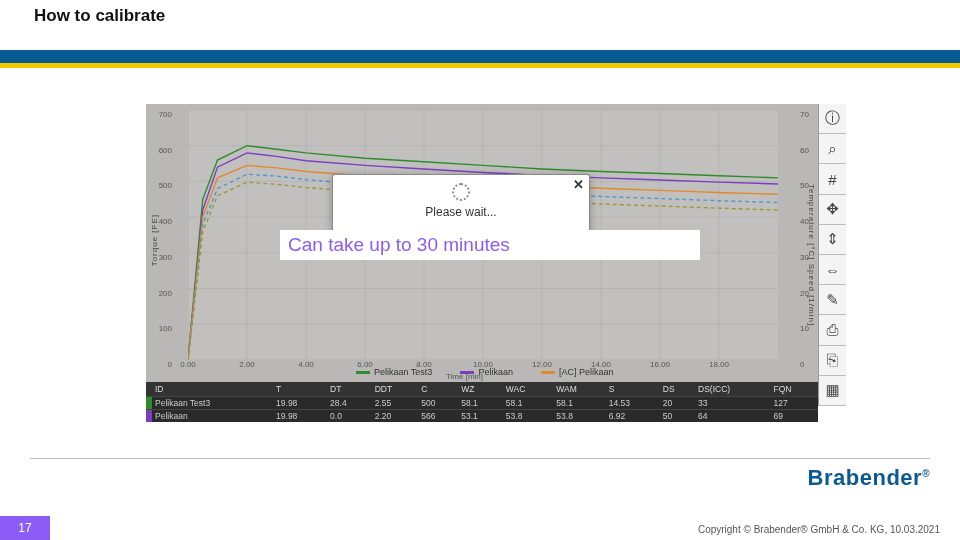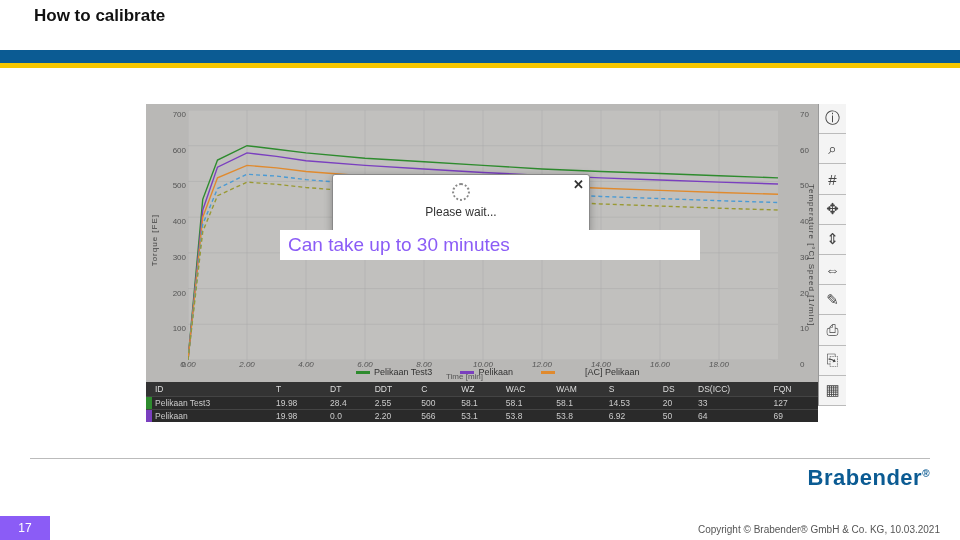--- a/index.html
+++ b/index.html
@@ -29,25 +29,25 @@
   .modal .txt { font-size: 12px; color: #333; }
   .footer-line { position: absolute; left: 30px; right: 30px; top: 458px; height: 1px; background: #bbb; }
   .slogan { position: absolute; left: 30px; top: 472px; font-size: 12px; font-weight: bold; color: #333; }
   .logo { position: absolute; right: 30px; top: 465px; font-size: 22px; font-weight: bold; color: #0b5b93; letter-spacing: 0.5px; }
   .logo sup { font-size: 10px; }
   .pagebox { position: absolute; left: 0; bottom: 0; width: 50px; height: 24px; background: #8b5cf6; color: #fff; display: flex; align-items: center; justify-content: center; font-size: 12px; }
   .copyright { position: absolute; right: 20px; bottom: 5px; font-size: 10px; color: #555; }
   .ylabel-l { position: absolute; left: 4px; top: 110px; font-size: 8px; color: #444; writing-mode: vertical-rl; transform: rotate(180deg); letter-spacing: 1px; }
   .ylabel-r { position: absolute; right: 30px; top: 80px; font-size: 8px; color: #444; writing-mode: vertical-rl; letter-spacing: 1px; }
   .yticks-l { position: absolute; left: 24px; top: 4px; height: 250px; width: 18px; font-size: 8px; color: #555; }
-  .yticks-l div { position: absolute; right: 2px; transform: translateY(-50%); }
+  .yticks-l div { position: absolute; right: 16px; transform: translateY(-50%); }
   .yticks-r { position: absolute; right: 30px; top: 4px; height: 250px; width: 18px; font-size: 8px; color: #555; }
   .yticks-r div { position: absolute; left: 2px; transform: translateY(-50%); }
   .xticks { position: absolute; top: 256px; left: 42px; width: 590px; font-size: 8px; color: #555; }
-  .xticks div { position: absolute; transform: translateX(-50%); font-style: italic; }
+  .xticks div { position: absolute; transform: translateX(-50%); }
   .xlabel { position: absolute; top: 268px; left: 300px; font-size: 8px; color: #555; }
 </style>
 </head>
 <body>
 <div class="slide">
   <div class="header">
     <div class="title">How to calibrate</div>
   </div>
   <div class="bluebar"></div>
 
@@ -125,21 +125,21 @@
         <span>
           <i class="sw" style="background: rgb(46, 139, 46);"></i>
           <i style="font-style: normal;">Pelikaan Test3</i>
         </span>
         <span>
           <i class="sw" style="background: rgb(122, 63, 191);"></i>
           <i style="font-style: normal;">Pelikaan</i>
         </span>
         <span>
           <i class="sw" style="background: rgb(224, 138, 46);"></i>
-          <i style="font-style: normal; margin-left: 26px;">[AC] Pelikaan</i>
+          <i style="font-style: normal;">[AC] Pelikaan</i>
         </span>
       </div>
 
     <div class="table">
       <table>
         <thead>
             <tr id="thr">
               <th class="rowmark"></th>
               <th>ID</th>
               <th>T</th>

